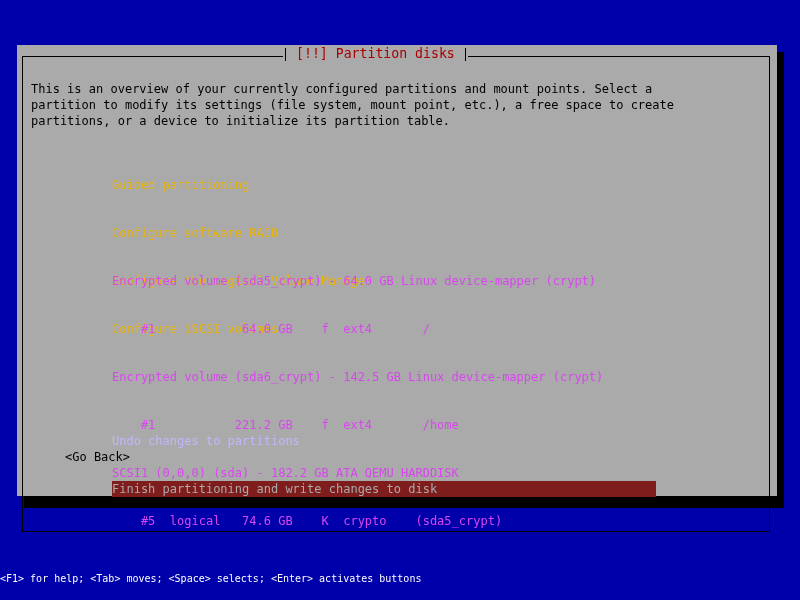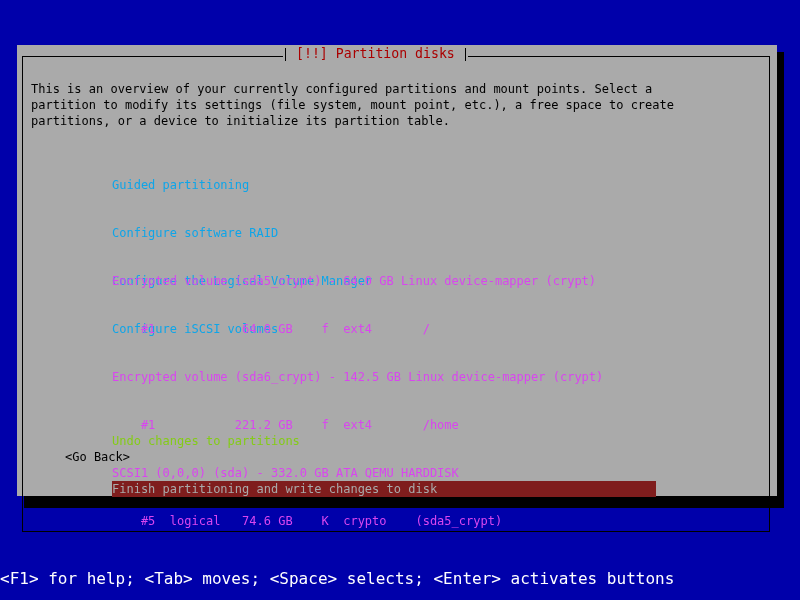--- a/index.html
+++ b/index.html
@@ -86,27 +86,27 @@
     position: absolute;
     white-space: pre;
     color: #000000;
     font-size: 12px;
     line-height: 16px;
   }
 
   #intro { left: 31px; top: 81px; }
 
   #menu-list { left: 112px; top: 145px; }
-  .menu-item { white-space: pre; color: #0ea5e9; height: 16px; }
+  .menu-item { white-space: pre; color: #eab308; height: 16px; }
 
   #part-list { left: 112px; top: 241px; }
   .part-row { white-space: pre; color: #d946ef; height: 16px; }
 
   #action-list { left: 112px; top: 401px; }
-  .action-item { white-space: pre; color: #84cc16; height: 16px; }
+  .action-item { white-space: pre; color: #c4b5fd; height: 16px; }
   .action-item.selected {
     background: #7f1d1d;
     color: #aaaaaa;
     width: 544px;
   }
 
   #gobutton { left: 65px; top: 449px; }
 
   
   #statusbar {
@@ -116,21 +116,21 @@
     width: 800px;
     height: 30px;
     background: #0000aa;
   }
   #status-text {
     position: absolute;
     left: 0px;
     top: 571px;
     white-space: pre;
     color: #ffffff;
-    font-size: 16px;
+    font-size: 10px;
     line-height: 16px;
   }
 </style>
 </head>
 <body>
 
 <div id="screen">
 
   <div id="shadow"></div>
 
@@ -153,21 +153,21 @@
     <div class="menu-item">Configure software RAID</div>
     <div class="menu-item">Configure the Logical Volume Manager</div>
     <div class="menu-item">Configure iSCSI volumes</div>
   </div>
 
   <div class="txt" id="part-list">
     <div class="part-row">Encrypted volume (sda5_crypt) - 64.0 GB Linux device-mapper (crypt)</div>
     <div class="part-row">    #1            64.0 GB    f  ext4       /</div>
     <div class="part-row">Encrypted volume (sda6_crypt) - 142.5 GB Linux device-mapper (crypt)</div>
     <div class="part-row">    #1           221.2 GB    f  ext4       /home</div>
-    <div class="part-row">SCSI1 (0,0,0) (sda) - 332.0 GB ATA QEMU HARDDISK</div>
+    <div class="part-row">SCSI1 (0,0,0) (sda) - 182.2 GB ATA QEMU HARDDISK</div>
     <div class="part-row">    #5  logical   74.6 GB    K  crypto    (sda5_crypt)</div>
     
     
   </div>
 
   <div class="txt" id="action-list">
     <div class="action-item">Undo changes to partitions</div>
     <div class="action-item selected">Finish partitioning and write changes to disk</div>
   </div>
 

